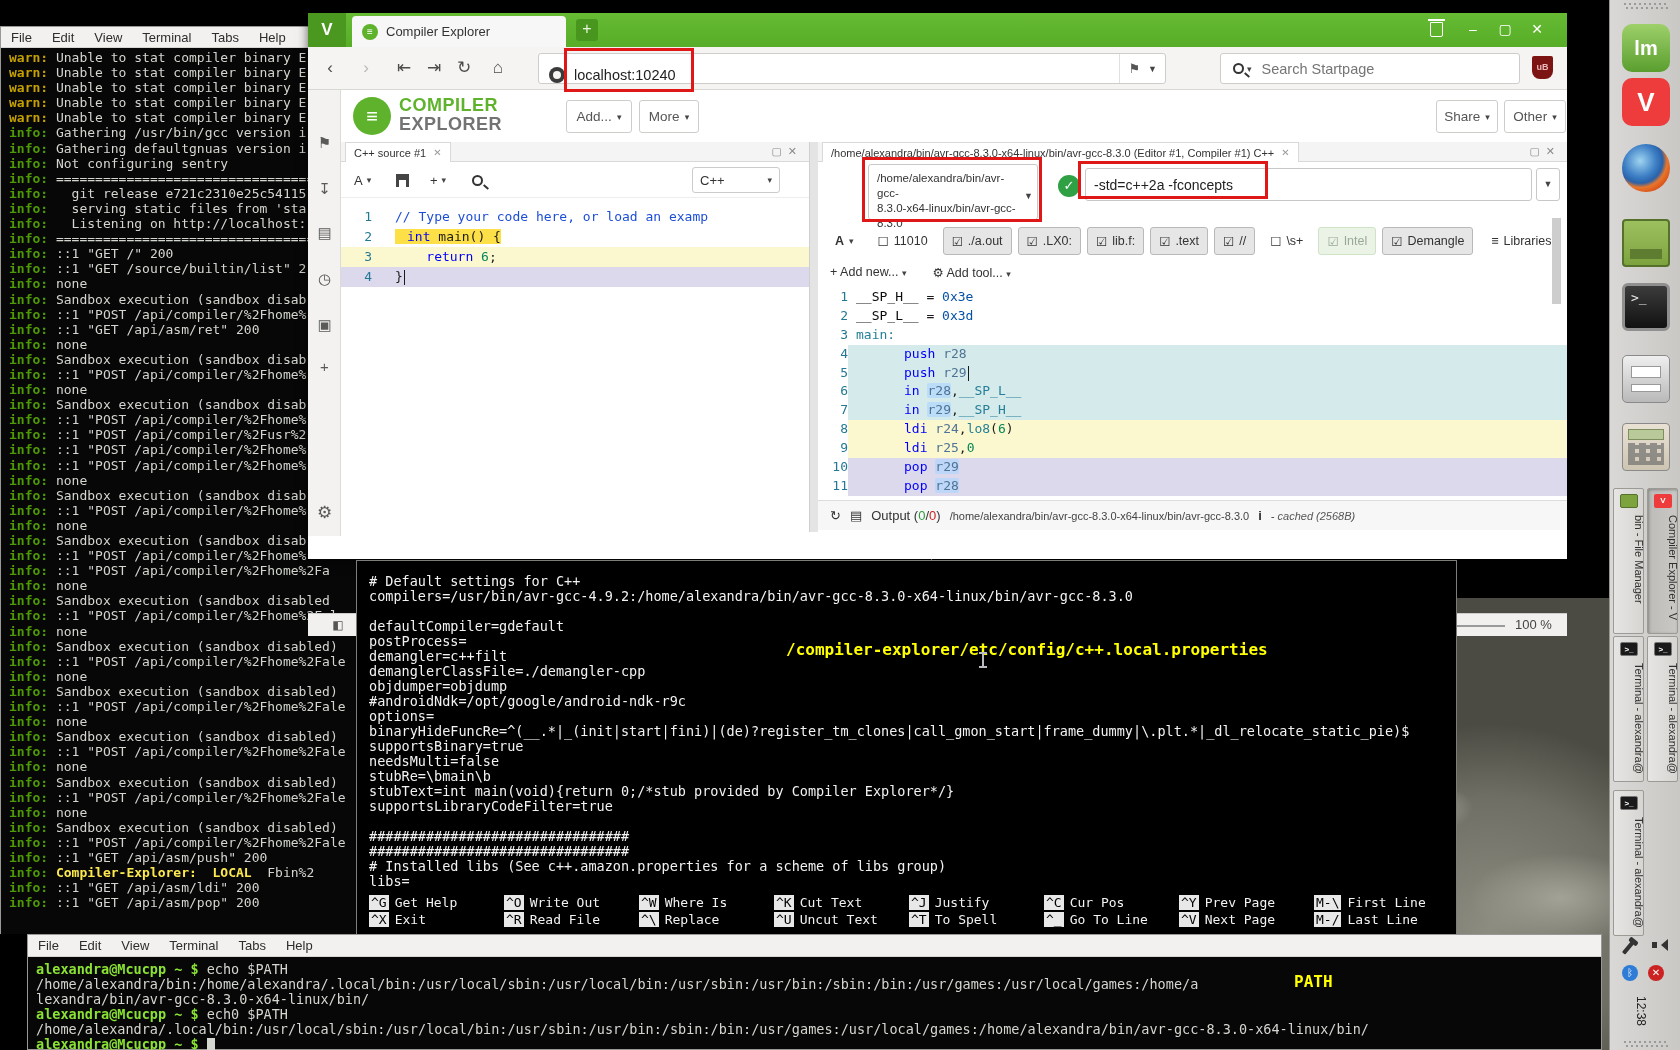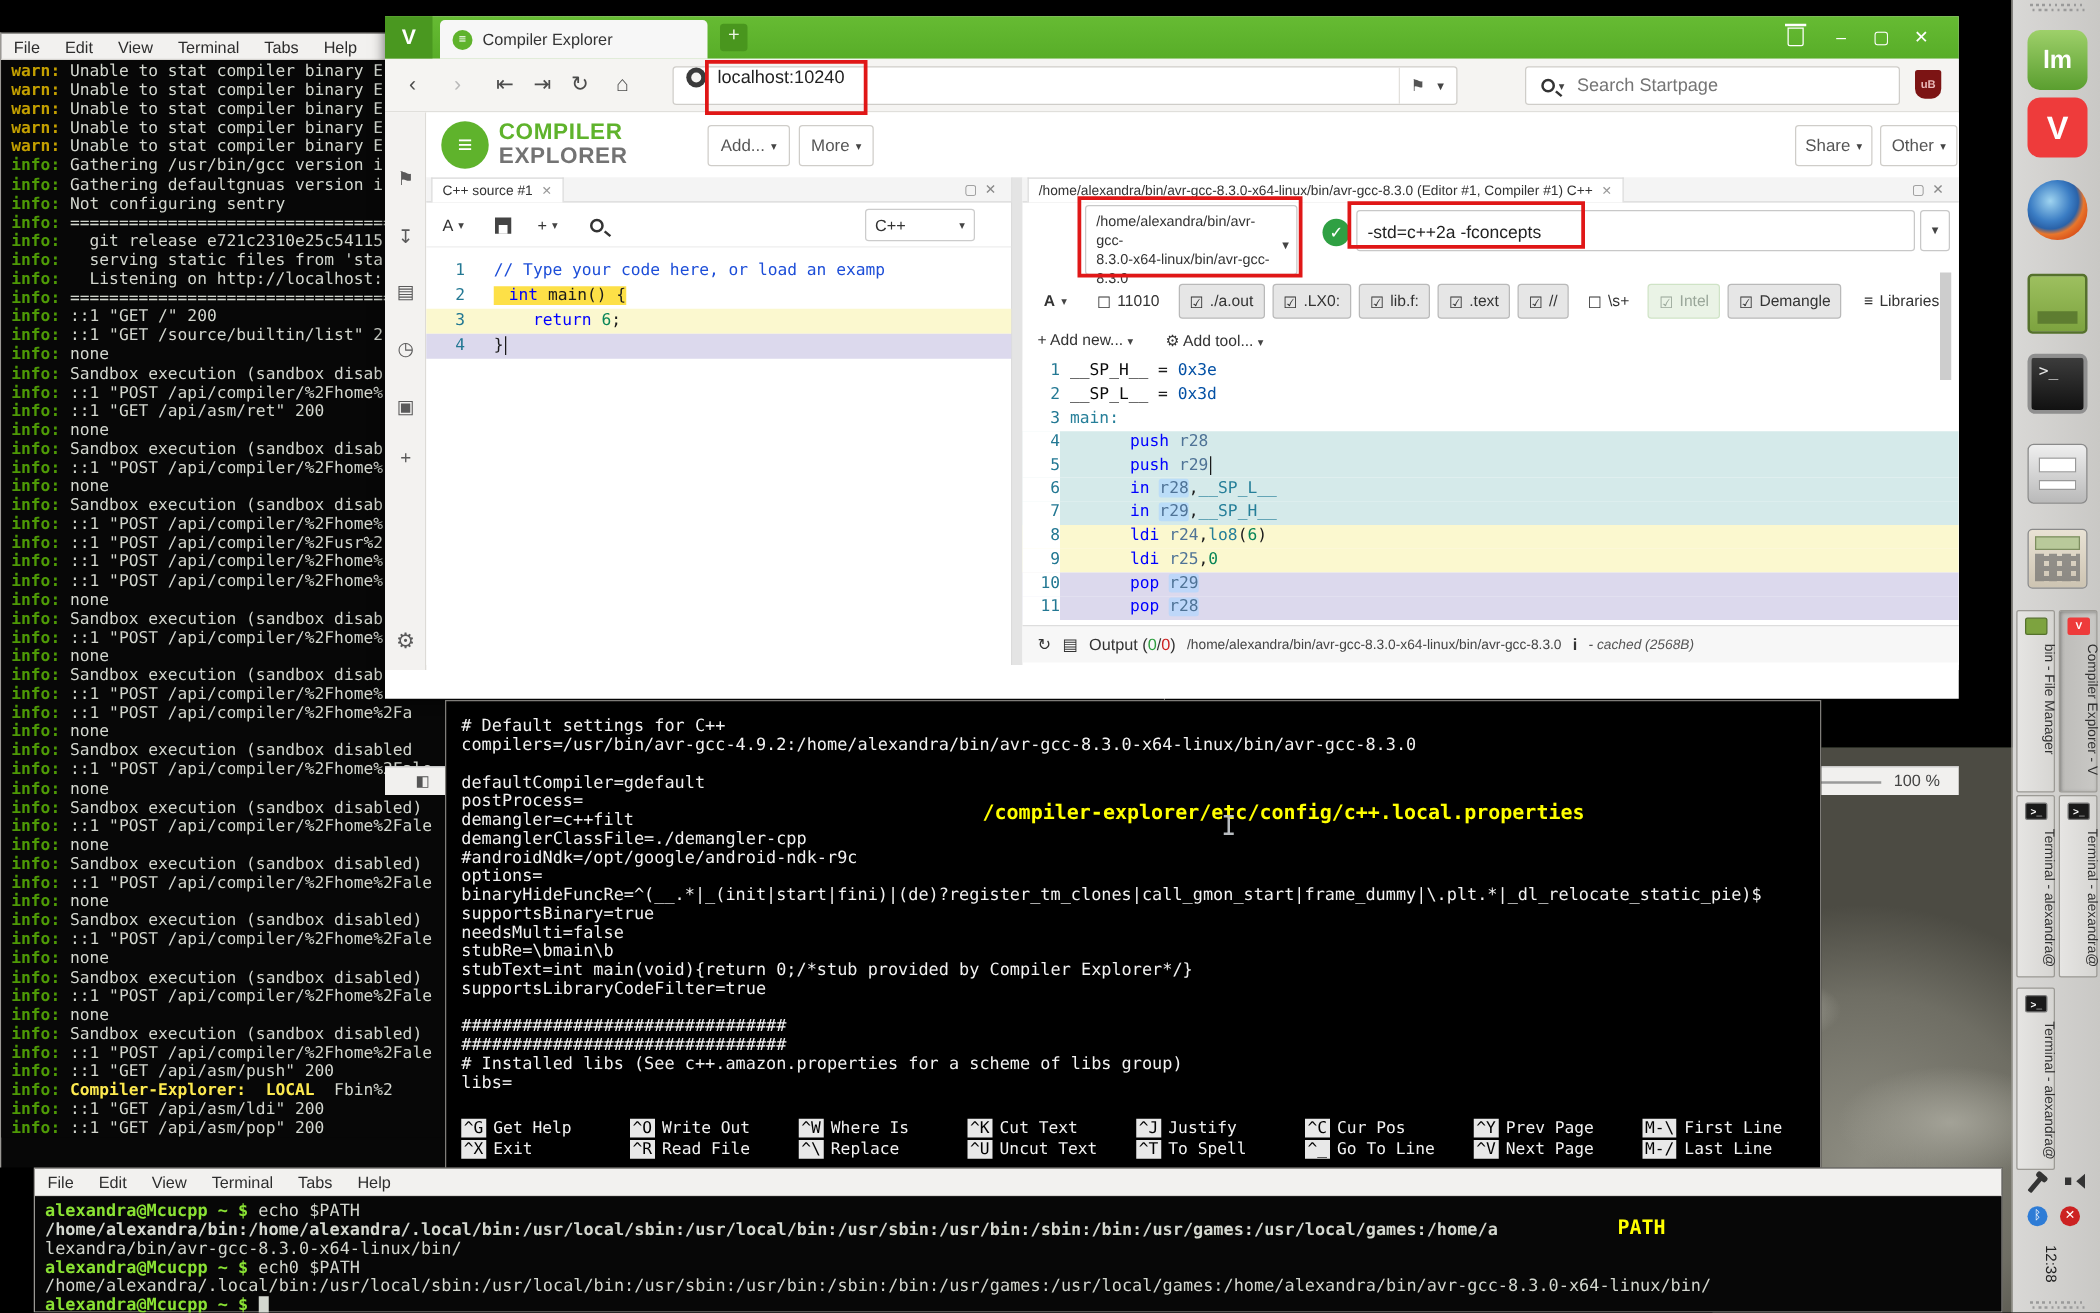--- a/index.html
+++ b/index.html
@@ -51,21 +51,21 @@
   .trash:before { content:""; position:absolute; left:-3.5px; top:-4px; width:17px; height:2px; background:#fff; }
   .winctl { position:absolute; top:0; height:34px; width:30px; color:#fff; font-size:14px;
             text-align:center; line-height:32px; }
   
   #addrbar { height:43px; background:#f5f4f2; border-bottom:1px solid #d9d7d3;
              position:relative; }
   .navic { position:absolute; top:7px; width:28px; height:28px; color:#4c4c4c; font-size:17px;
            text-align:center; line-height:28px; }
   .navic.dis { color:#b9b9b9; }
   #urlbox { position:absolute; left:230px; top:6px; width:628px; height:31px; background:#fff;
-            border:1px solid #cfcdc9; border-radius:3px; display:flex; align-items:flex-start; }
+            border:1px solid #cfcdc9; border-radius:3px; display:flex; align-items:flex-end; }
   .globe { width:16px; height:16px; border-radius:50%; background:#3a3a3a; margin:0 9px 0 10px;
            position:relative; }
   .globe:after { content:""; position:absolute; left:4px; top:4px; width:8px; height:8px;
                  border-radius:50%; background:#f5f4f2; }
   #url-input { border:none; outline:none; background:transparent; font-size:14.5px; color:#222;
                width:430px; font-family:"Liberation Sans",sans-serif; }
   #url-right { margin-left:auto; display:flex; align-items:center; height:100%; border-left:1px solid #e2e0dc; padding:0 8px; gap:8px; color:#555; }
   #searchbox { position:absolute; left:912px; top:6px; width:300px; height:31px; background:#fff;
                border:1px solid #cfcdc9; border-radius:3px; display:flex; align-items:center; }
   .mag { width:11px; height:11px; border:2px solid #333; border-radius:50%; position:relative; margin-left:12px; }
@@ -538,20 +538,21 @@
 
 <div class="win mono" id="nano">
   <div id="nano-lines">
       <div class="nline"># Default settings for C++</div>
       <div class="nline">compilers=/usr/bin/avr-gcc-4.9.2:/home/alexandra/bin/avr-gcc-8.3.0-x64-linux/bin/avr-gcc-8.3.0</div>
       <div class="nline"> </div>
       <div class="nline">defaultCompiler=gdefault</div>
       <div class="nline">postProcess=</div>
       <div class="nline">demangler=c++filt</div>
       <div class="nline">demanglerClassFile=./demangler-cpp</div>
+      <div class="nline">objdumper=objdump</div>
       <div class="nline">#androidNdk=/opt/google/android-ndk-r9c</div>
       <div class="nline">options=</div>
       <div class="nline">binaryHideFuncRe=^(__.*|_(init|start|fini)|(de)?register_tm_clones|call_gmon_start|frame_dummy|\.plt.*|_dl_relocate_static_pie)$</div>
       <div class="nline">supportsBinary=true</div>
       <div class="nline">needsMulti=false</div>
       <div class="nline">stubRe=\bmain\b</div>
       <div class="nline">stubText=int main(void){return 0;/*stub provided by Compiler Explorer*/}</div>
       <div class="nline">supportsLibraryCodeFilter=true</div>
       <div class="nline"> </div>
       <div class="nline">################################</div>
@@ -585,21 +586,21 @@
   <div class="menubar" id="bt-menu">
       <span>File</span>
       <span>Edit</span>
       <span>View</span>
       <span>Terminal</span>
       <span>Tabs</span>
       <span>Help</span>
     </div>
   <div class="term-body mono abs" style="left:0;top:22px;right:0;bottom:0" id="bt-body">
       <div class="bline" style="top: 5px;"><span class="prompt">alexandra@Mcucpp ~ $</span><span> echo $PATH</span></div>
-      <div class="bline" style="top: 20px; font-weight: bold;">/home/alexandra/bin:/home/alexandra/.local/bin:/usr/local/sbin:/usr/local/bin:/usr/sbin:/usr/bin:/sbin:/bin:/usr/games:/usr/local/games:/home/a</div>
+      <div class="bline" style="top: 20px;">/home/alexandra/bin:/home/alexandra/.local/bin:/usr/local/sbin:/usr/local/bin:/usr/sbin:/usr/bin:/sbin:/bin:/usr/games:/usr/local/games:/home/a</div>
       <div class="bline" style="top: 35px;">lexandra/bin/avr-gcc-8.3.0-x64-linux/bin/</div>
       <div class="bline" style="top: 50px;"><span class="prompt">alexandra@Mcucpp ~ $</span><span> ech0 $PATH</span></div>
       <div class="bline" style="top: 65px;">/home/alexandra/.local/bin:/usr/local/sbin:/usr/local/bin:/usr/sbin:/usr/bin:/sbin:/bin:/usr/games:/usr/local/games:/home/alexandra/bin/avr-gcc-8.3.0-x64-linux/bin/</div>
       <div class="bline" style="top: 80px;"><span class="prompt">alexandra@Mcucpp ~ $</span><span> </span><span class="cursorblk"></span></div>
     </div>
 </div>
 
 <div class="win" id="taskbar">
   <div class="grip" style="top:3px"></div>
   <div id="launchers">

